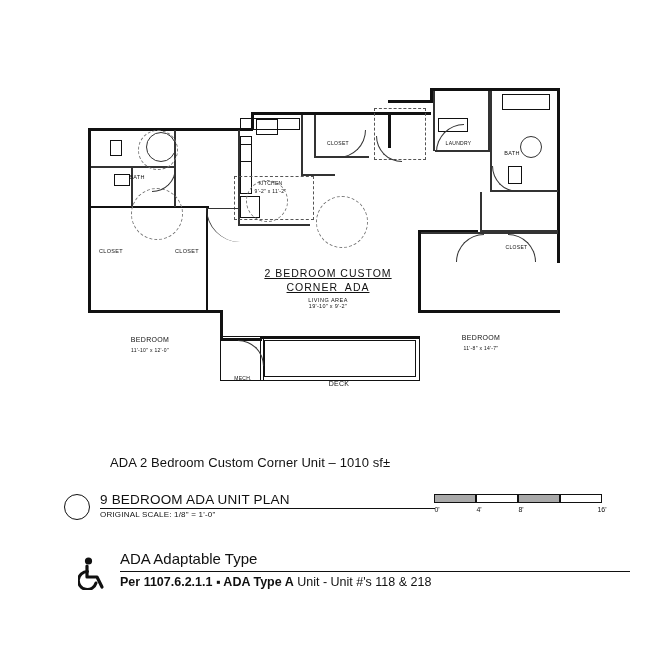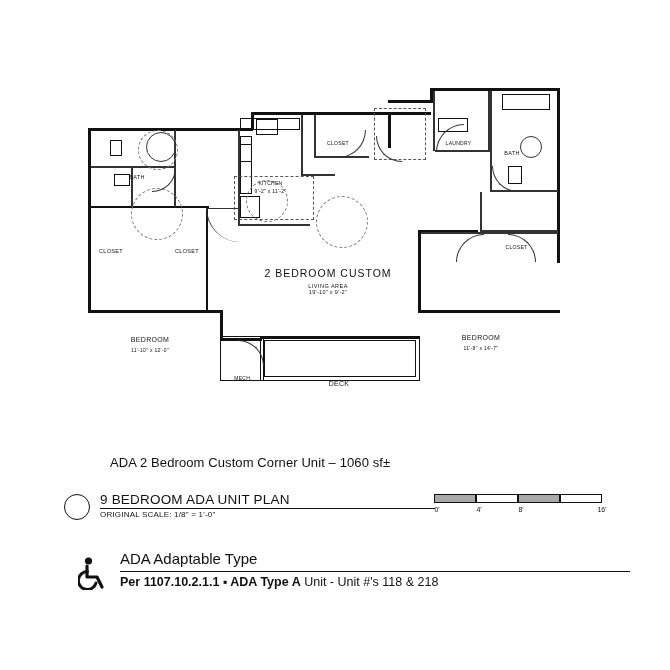--- a/index.html
+++ b/index.html
@@ -86,20 +86,21 @@
     top: 178px;
     width: 180px;
     text-align: center;
   }
   #center-title .t1 {
     font-size: 10.5px;
     letter-spacing: 1px;
     color: #111;
     font-weight: 400;
     line-height: 1.35;
+    text-decoration: underline;
   }
   #center-title .t2 {
     font-size: 5.5px;
     letter-spacing: .5px;
     margin-top: 3px;
     color: #111;
   }
   #center-title .t3 {
     font-size: 5.5px;
     letter-spacing: .3px;
@@ -316,26 +317,27 @@
     <div class="lbl tiny" style="left:406px; top:156px; width:45px;">CLOSET</div>
 
     <div class="lbl" style="left:348px; top:246px; width:90px;">BEDROOM</div>
     <div class="lbl tiny" style="left:348px; top:257px; width:90px;">11'-8" x 14'-7"</div>
 
     <div class="lbl tiny" style="left:136px; top:287px; width:38px;">MECH.</div>
     <div class="lbl" style="left:216px; top:292px; width:70px;">DECK</div>
 
     <div id="center-title">
       <div class="t1">2 BEDROOM CUSTOM</div>
+      <div class="t1">CORNER_ADA</div>
       <div class="t2">LIVING AREA</div>
       <div class="t3">19'-10" x 9'-2"</div>
     </div>
   </div>
 
-  <div id="caption">ADA 2 Bedroom Custom Corner Unit – 1060 sf±</div>
+  <div id="caption">ADA 2 Bedroom Custom Corner Unit – 1010 sf±</div>
 
   <div id="titleblock">
     <div id="tb-circle"></div>
     <div id="tb-rule"></div>
     <div id="tb-title">9 BEDROOM ADA UNIT PLAN</div>
     <div id="tb-sub">ORIGINAL SCALE: 1/8" = 1'-0"</div>
 
     <div id="scalebar">
       <div class="seg fill" style="left:0px;   width:42px;"></div>
       <div class="seg empty" style="left:42px;  width:42px;"></div>
@@ -352,17 +354,17 @@
     <div id="ada-sym">
       <svg viewBox="0 0 32 34" width="32" height="34" aria-hidden="true">
         <circle cx="10.5" cy="5" r="3.6" fill="#111"></circle>
         <path d="M9 10 L9 21 L19 21 L24 31" stroke="#111" stroke-width="3.2" fill="none" stroke-linecap="round" stroke-linejoin="round"></path>
         <path d="M18 27 A9 9 0 1 1 9.5 15.5" stroke="#111" stroke-width="3" fill="none" stroke-linecap="round"></path>
       </svg>
     </div>
     <div id="ada-l1">ADA Adaptable Type</div>
     <div id="ada-rule"></div>
     <div id="ada-l2">
-      <b>Per 1107.10.2.1.1 ▪ ADA Type A</b><span> Unit - Unit #'s 118 &amp; 218</span>
+      <b>Per 1107.6.2.1.1 ▪ ADA Type A</b><span> Unit - Unit #'s 118 &amp; 218</span>
     </div>
   </div>
 
 </div>
 
 </body></html>

